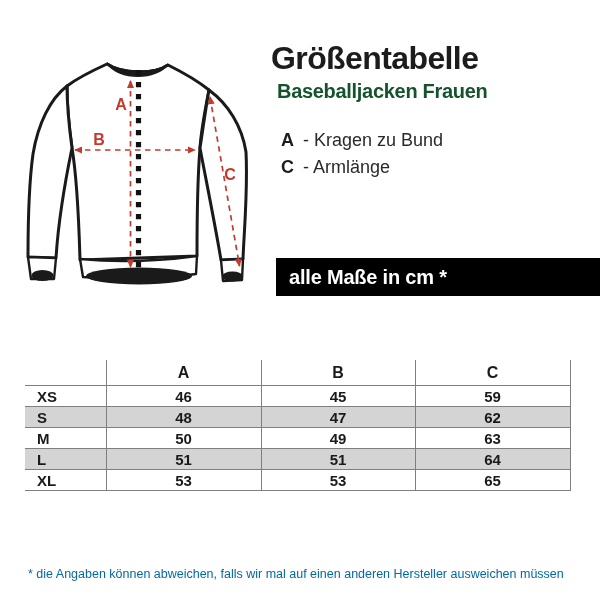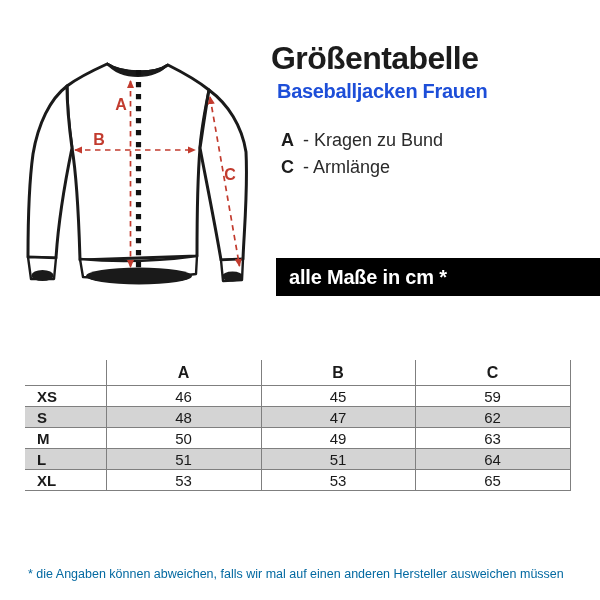--- a/index.html
+++ b/index.html
@@ -6,21 +6,21 @@
   body{font-family:"Liberation Sans", sans-serif;color:#1a1a1a;}
   .sheet{position:relative;width:600px;height:600px;background:#ffffff;overflow:hidden;}
 
   
   .jacket{position:absolute;left:15px;top:55px;width:250px;height:240px;}
 
   
   .title{position:absolute;left:271px;top:42px;font-size:32px;font-weight:bold;
          letter-spacing:-0.6px;color:#1c1c1c;line-height:1.05;}
   .subtitle{position:absolute;left:277px;top:80px;font-size:20px;font-weight:bold;
-            letter-spacing:-0.3px;color:#1d4ed8;}
+            letter-spacing:-0.3px;color:#14532d;}
 
   
   .legend{position:absolute;left:281px;top:127px;font-size:18px;color:#2a2a2a;}
   .legend-row{height:27px;line-height:27px;white-space:nowrap;}
   .lg-key{font-weight:bold;color:#1c1c1c;margin-right:4px;}
 
   
   .banner{position:absolute;left:276px;top:258px;width:324px;height:38px;
           background:#000;color:#fff;display:flex;align-items:center;
           padding-left:13px;box-sizing:border-box;font-size:20px;font-weight:bold;
@@ -28,21 +28,21 @@
 
   
   table.sizes{position:absolute;left:25px;top:360px;width:545px;
               border-collapse:collapse;table-layout:fixed;}
   table.sizes th, table.sizes td{border:1px solid #7f7f7f;padding:0;}
   table.sizes thead th{border-top:none;height:25px;font-size:16px;font-weight:bold;
                        text-align:center;vertical-align:middle;}
   table.sizes .rowlabel{border-left:none;}
   table.sizes tbody th{height:20px;font-size:15px;font-weight:bold;text-align:left;
                        padding-left:12px;vertical-align:middle;}
-  table.sizes tbody td{height:20px;font-size:15px;font-weight:normal;text-align:center;
+  table.sizes tbody td{height:20px;font-size:15px;font-weight:bold;text-align:center;
                        vertical-align:middle;}
   table.sizes tr.zebra th, table.sizes tr.zebra td{background:#d4d4d4;}
 
   
   .footnote{position:absolute;left:28px;top:567px;font-size:12.5px;color:#0369a1;}
 </style>
 </head>
 <body>
 
 <div class="sheet">

